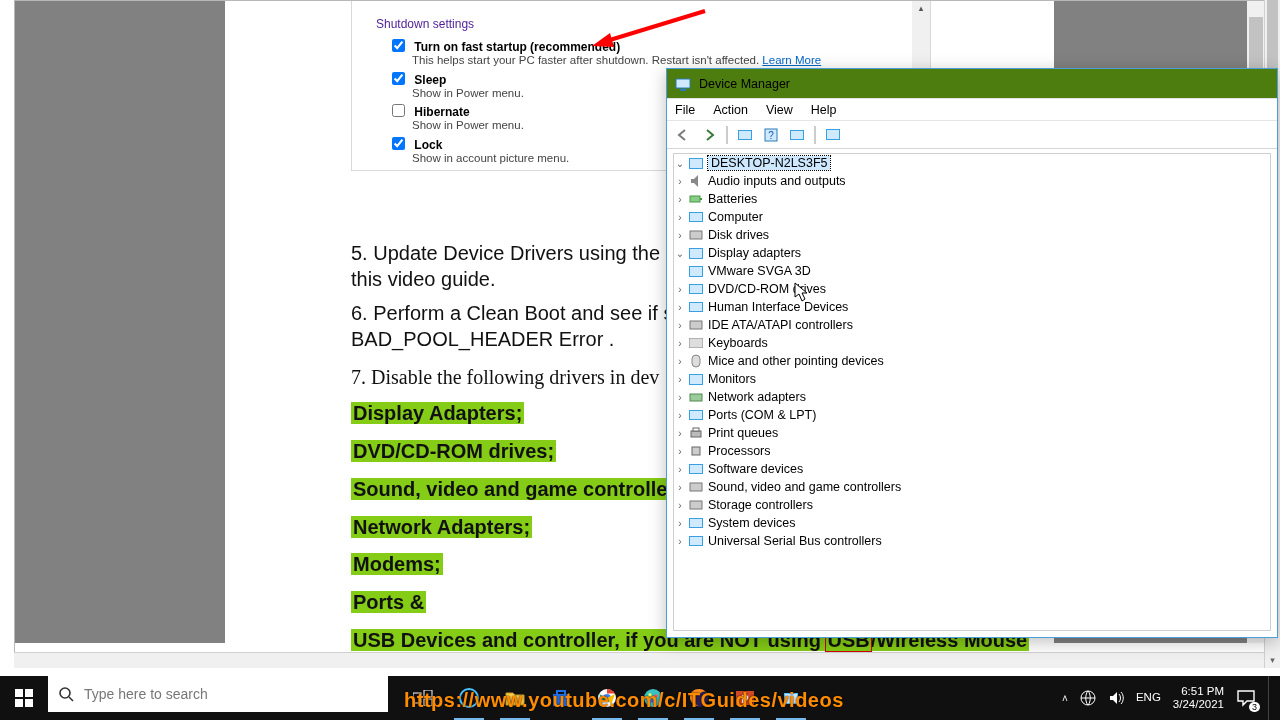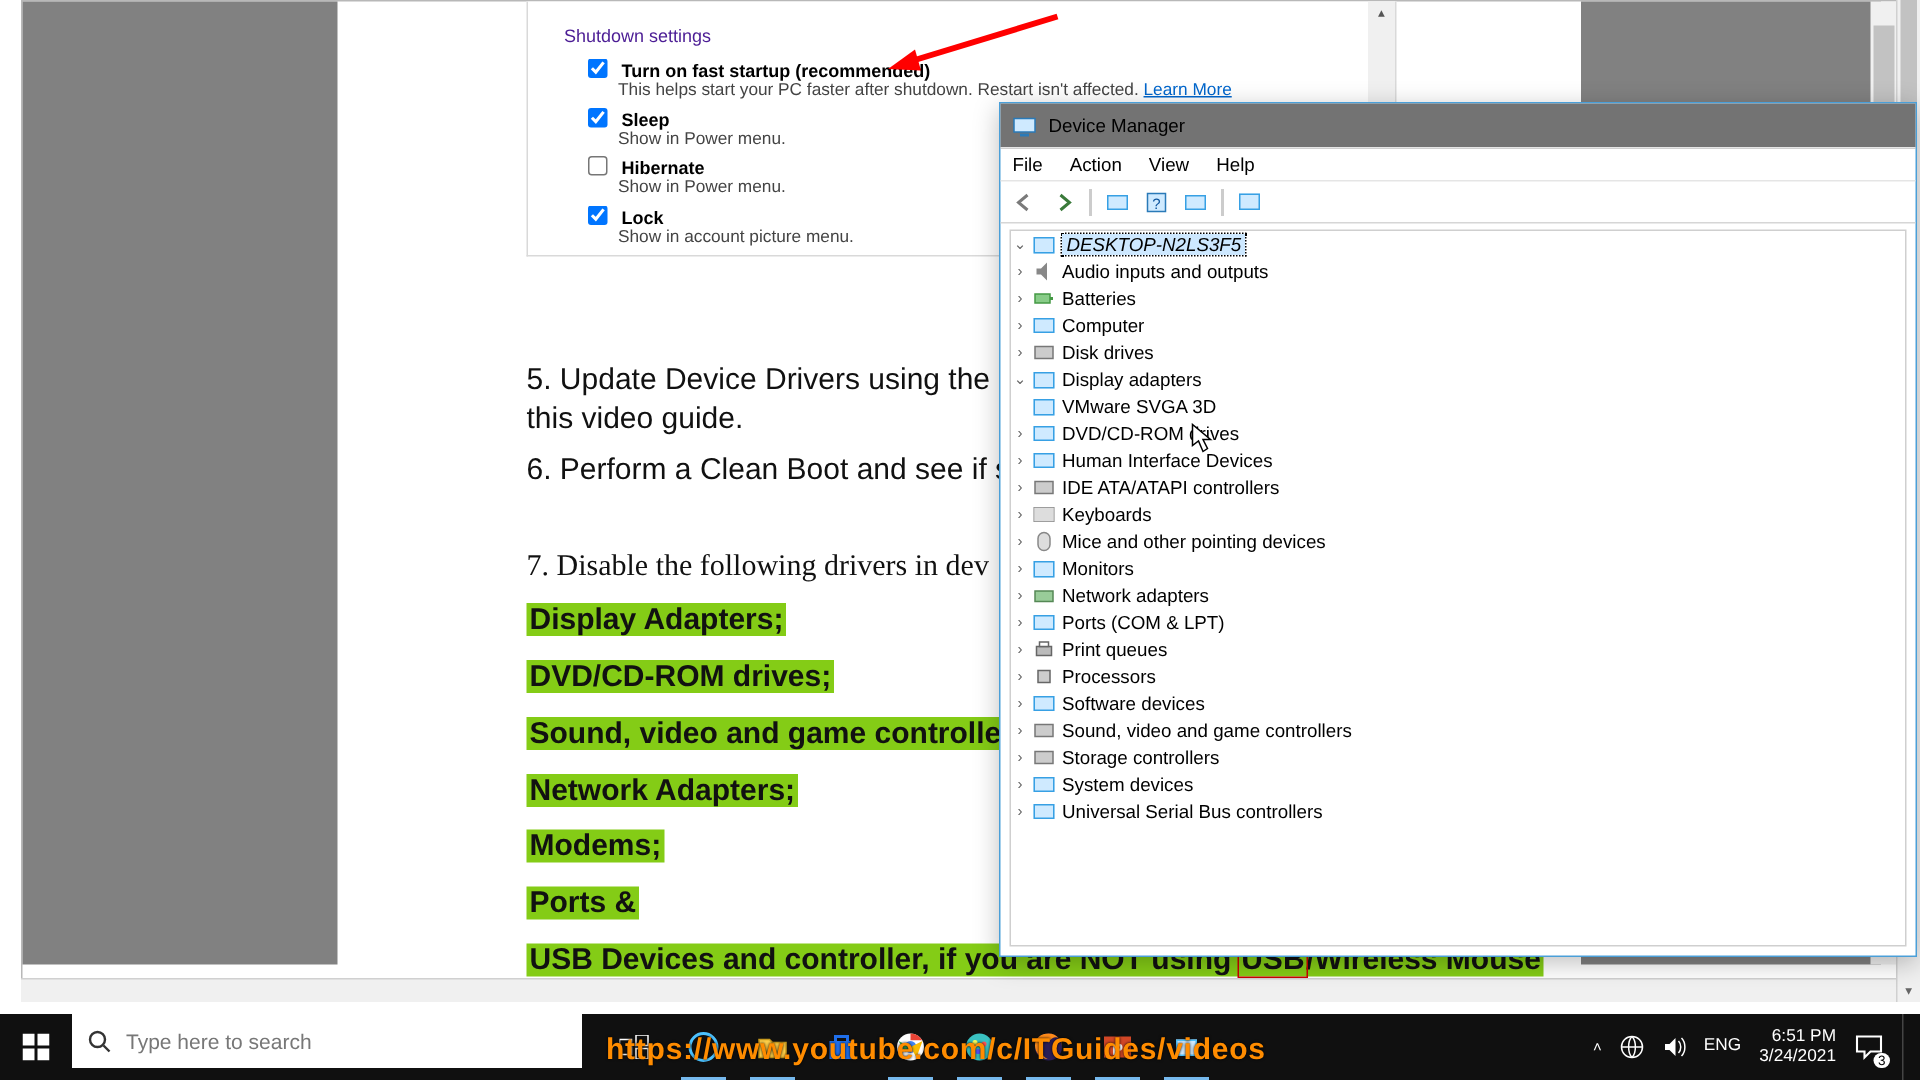--- a/index.html
+++ b/index.html
@@ -32,38 +32,38 @@
 .opt .sub  { display:block; margin-left: 20px; font-size: 11.5px; color: #444; }
 .opt .learn { color: #0066cc; }
 .arrow-red { position:absolute; left:575px; top:6px; width:120px; height:42px; pointer-events:none; }
 
 
 .para { position:absolute; left:336px; width:700px; font-family: Georgia, "Times New Roman", serif; font-size: 20px; color:#111; line-height:1.28; }
 .hl { background:#84cc16; padding:0 2px;font-weight:bold; }
 
 
 .devmgr { position:absolute; left:666px; top:68px; width:612px; height:570px; background:#fff; border:1px solid #4a9fd8; box-shadow:0 4px 16px rgba(0,0,0,.25); }
-.devmgr .titlebar { height:30px; background:#737373; border-bottom:1px solid #e5e5e5; display:flex; align-items:center; padding:0 8px; font-size:12.5px; }
+.devmgr .titlebar { height:30px; background:#4d7c0f; border-bottom:1px solid #e5e5e5; display:flex; align-items:center; padding:0 8px; font-size:12.5px; }
 .devmgr .titlebar .ticon { width:16px; height:16px; margin-right:8px; }
 .devmgr .menubar { height:22px; border-bottom:1px solid #e5e5e5; display:flex; align-items:center; padding:0 6px; gap:14px; font-size:12.5px; }
 .devmgr .menubar span { padding:1px 2px; }
 .devmgr .toolbar { height:28px; border-bottom:1px solid #d6d6d6; display:flex; align-items:center; padding:0 4px; gap:2px; }
 .tbtn { width:24px; height:22px; border:1px solid transparent; display:flex; align-items:center; justify-content:center; font-size:12px; color:#444; }
 .tbtn.sep { width:1px; background:#ccc; margin:0 3px; height:18px; }
 .tbtn svg { width:16px; height:16px; }
 
 .tree { position:absolute; left:6px; right:6px; top:84px; bottom:6px; border:1px solid #cfcfcf; background:#fff; overflow:hidden; font-size:12.5px; }
 .tree ul { list-style:none; }
 .tree li { white-space:nowrap; padding:1px 0 1px 0; display:flex; align-items:center; }
 .tree .tw { width:12px; display:inline-block; text-align:center; color:#666; font-size:10px; margin-right:0; }
 .tree .ic { width:16px; height:16px; display:inline-flex; align-items:center; justify-content:center; margin:0 4px 0 2px; }
 .lvl0 { padding-left:6px; }
 .lvl1 { padding-left:24px; }
 .lvl2 { padding-left:48px; }
-.sel  { background:#cde8ff; outline:1px dotted #000;font-style:italic; }
+.sel  { background:#cde8ff; outline:1px dotted #000; }
 
 .cursor { position:absolute; width:16px; height:20px; pointer-events:none; z-index: 99; }
 
 
 .taskbar { position:absolute; left:0; bottom:0; width:1280px; height:44px; background:#101010; display:flex; align-items:flex-start; color:#fff; }
 .startbtn { width:48px; height:44px; display:flex; align-items:center; justify-content:center; }
 .searchbox { width:340px; height:36px; margin-left:0; background:#fff; display:flex; align-items:center; padding:0 10px; color:#777; font-size:14px; }
 .searchbox .sicon { margin-right:10px; color:#333; }
 .task-icons { display:flex; align-items:center; height:44px; margin-left:12px; }
 .task-icons .ti { width:46px; height:44px; display:flex; align-items:center; justify-content:center; position:relative; }
@@ -123,20 +123,21 @@
     <line x1="115" y1="4" x2="10" y2="36" stroke="#ff0000" stroke-width="4"></line>
     <polygon points="2,39 20,26 24,40" fill="#ff0000"></polygon>
   </svg>
 
   <div class="para" style="top:240px">
     <span>5. Update Device Drivers using the re</span><br>
     <span>this video guide.</span>
   </div>
   <div class="para" style="top:300px">
     <span>6. Perform a Clean Boot and see if som</span><br>
+    <span>BAD_POOL_HEADER Error .</span>
   </div>
   <div class="para" style="top:364px">7. Disable the following drivers in dev</div>
 
   <div class="para" style="top:400px"><span class="hl">Display Adapters;</span></div>
   <div class="para" style="top:438px"><span class="hl">DVD/CD-ROM drives;</span></div>
   <div class="para" style="top:476px"><span class="hl">Sound, video and game controllers;</span></div>
   <div class="para" style="top:514px"><span class="hl">Network Adapters;</span></div>
   <div class="para" style="top:551px"><span class="hl">Modems;</span></div>
   <div class="para" style="top:589px"><span class="hl">Ports &amp;</span></div>
   <div class="para" style="top:627px">

